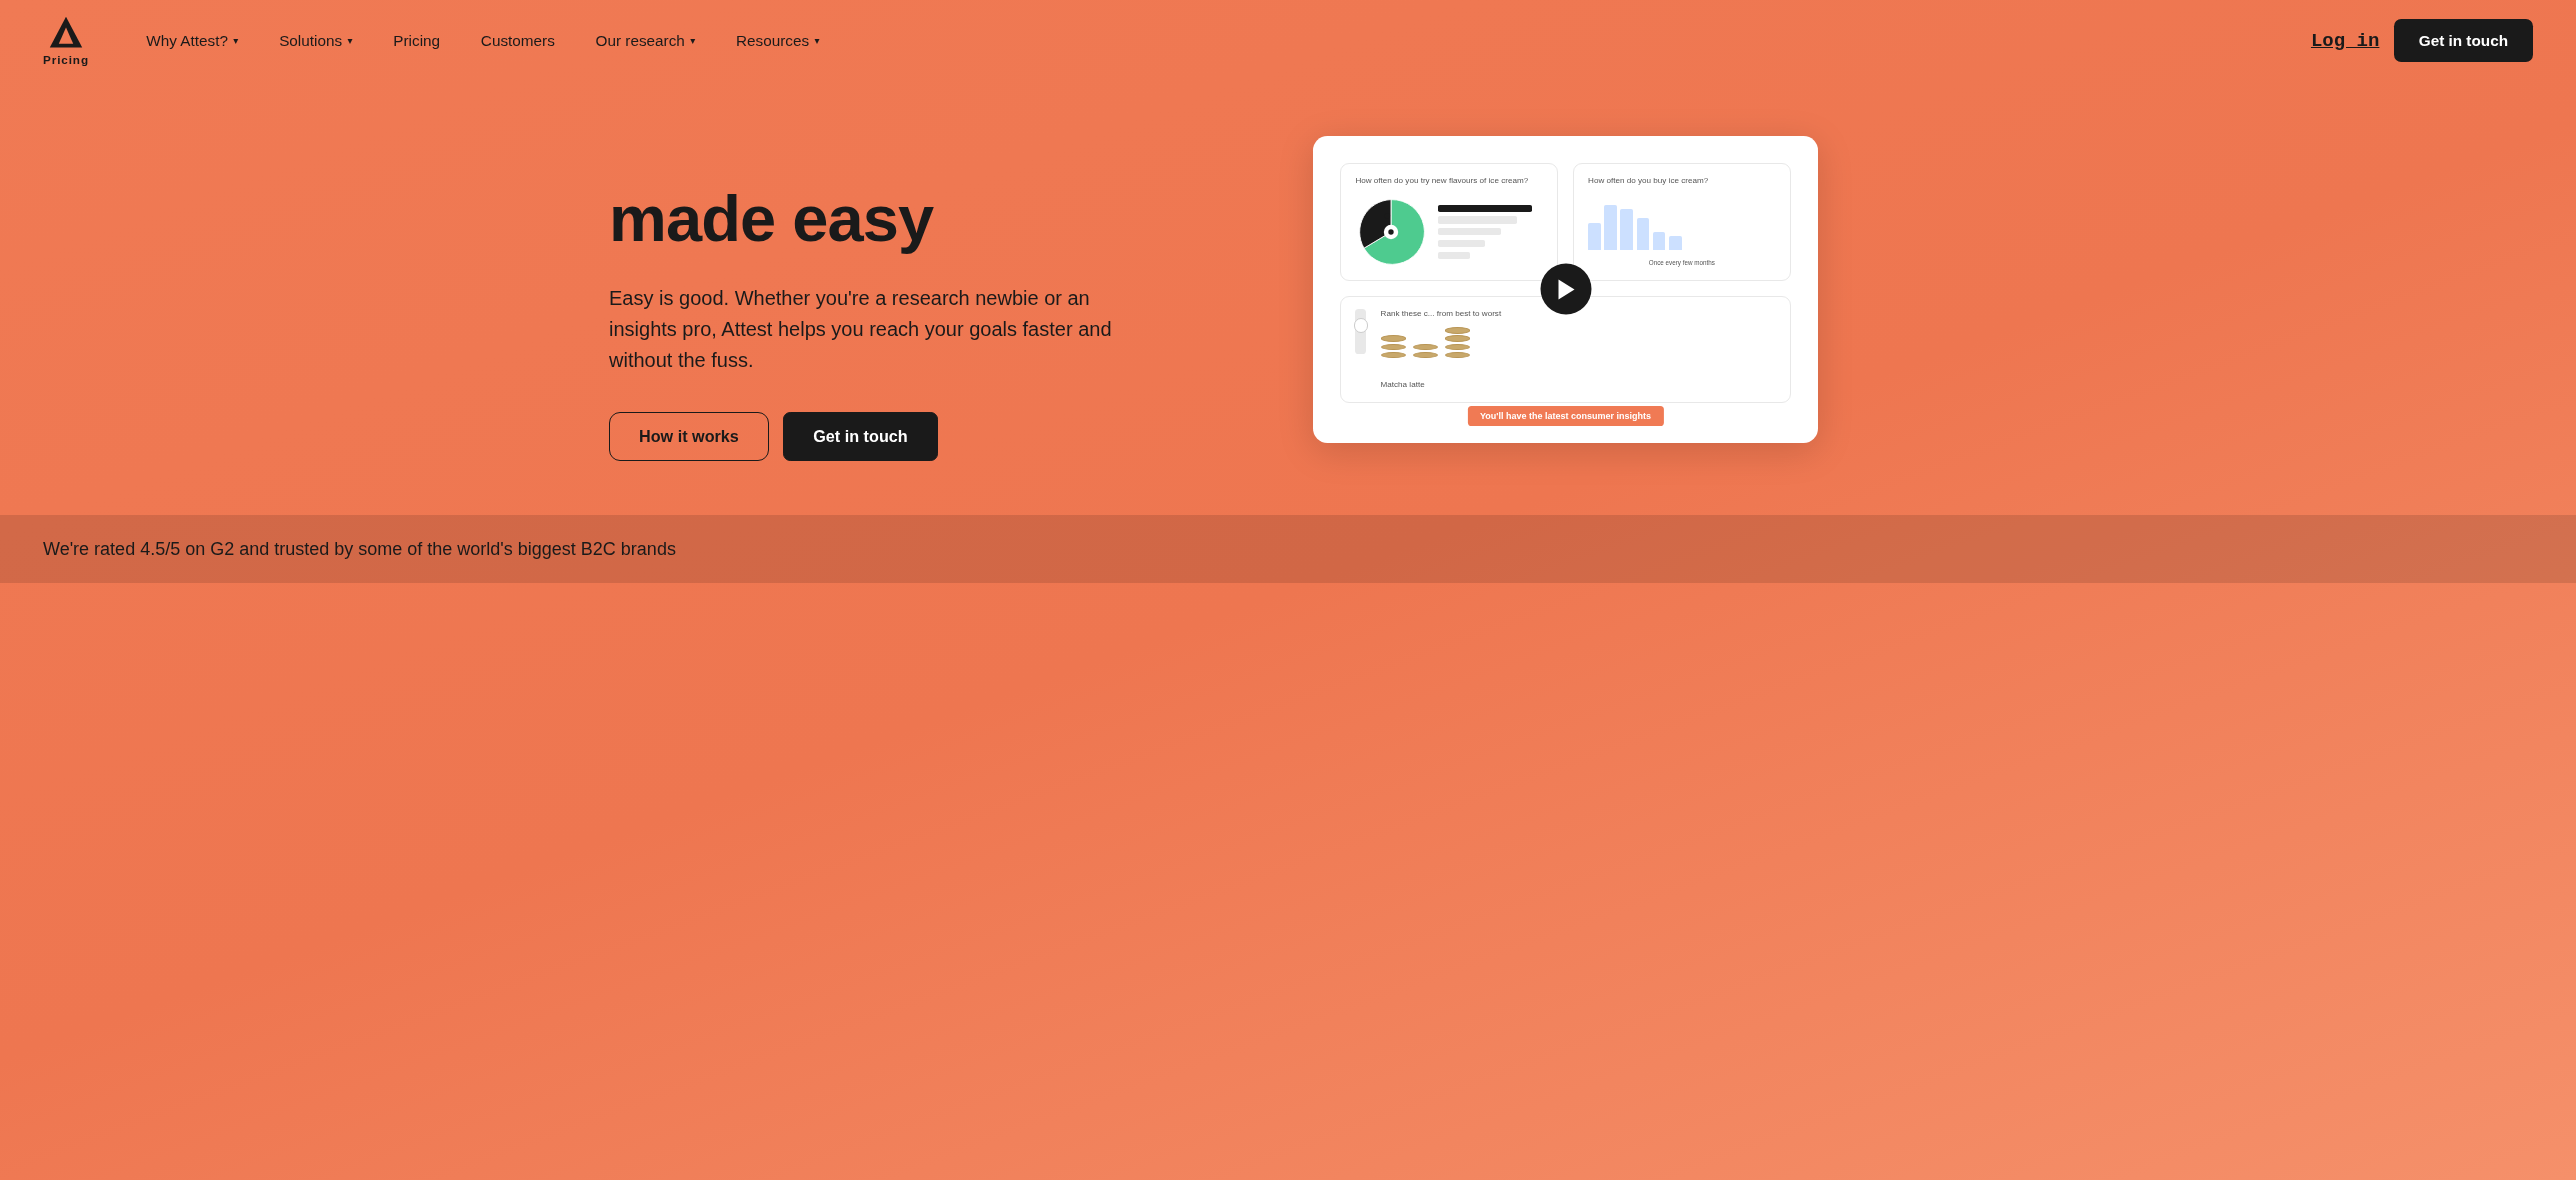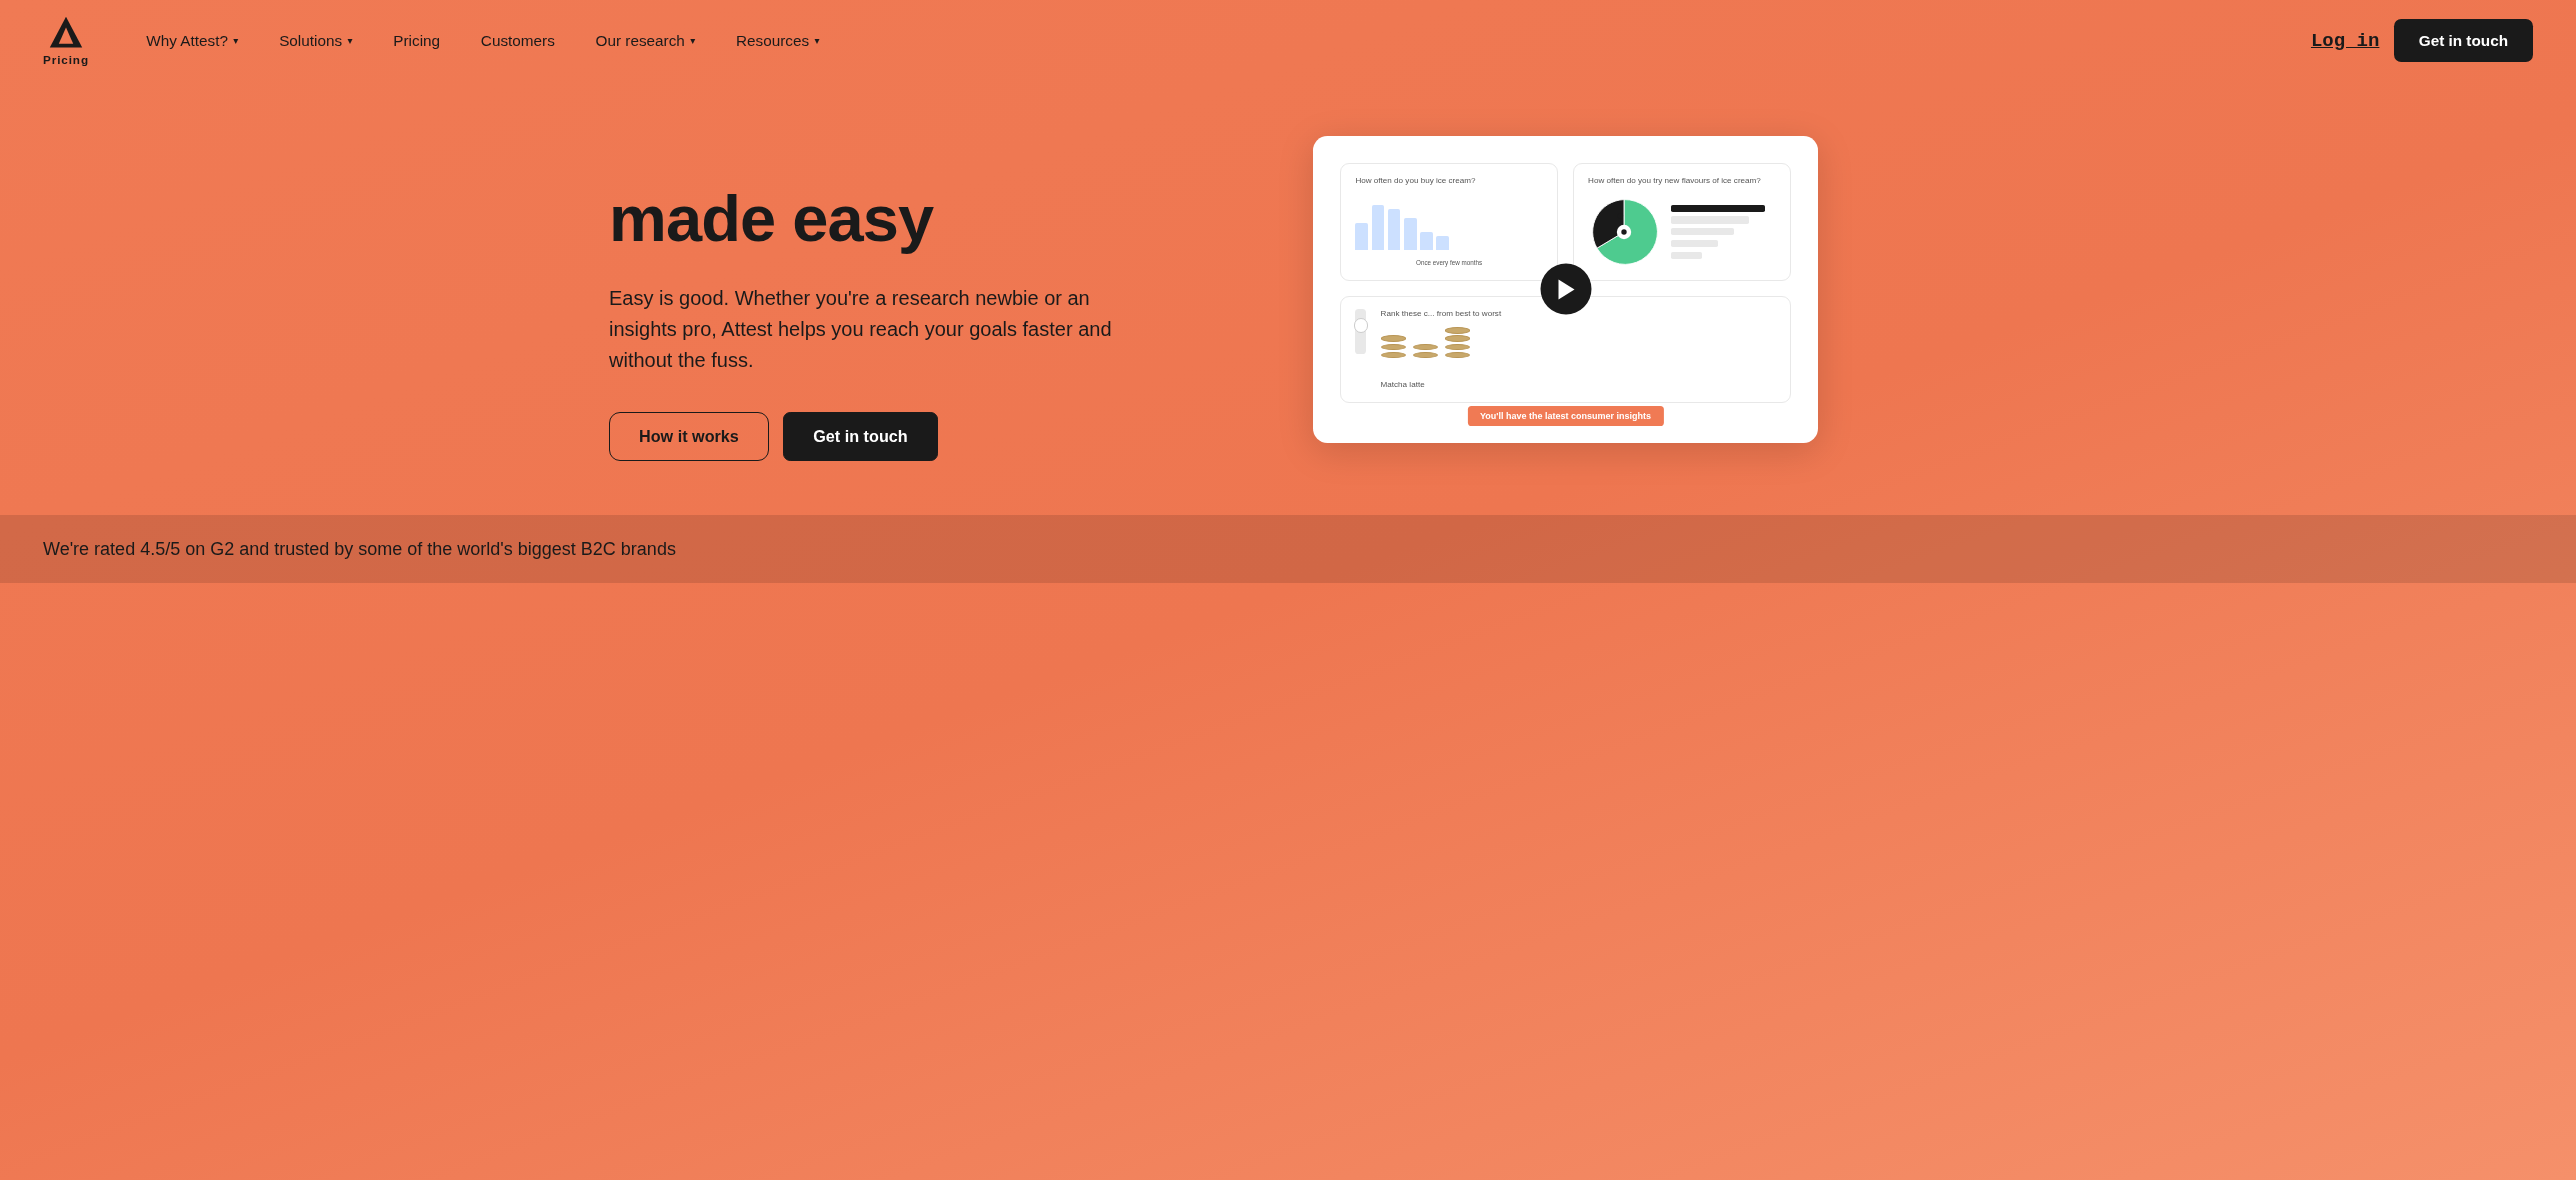--- a/index.html
+++ b/index.html
@@ -414,61 +414,61 @@
       </h1>
       <p class="hero-subtitle">Easy is good. Whether you're a research newbie or an insights pro, Attest helps you reach your goals faster and without the fuss.</p>
       <div class="hero-buttons">
         <button class="btn-outline">How it works</button>
         <button class="btn-filled">Get in touch</button>
       </div>
     </div>
 
     <div class="hero-visual">
       <div class="visual-grid">
+
+        <div class="visual-card">
+          <div class="card-question">How often do you try new flavours of ice cream?</div>
+          <div class="pie-chart-area">
+            <div class="pie-container">
+              <svg width="72" height="72" viewBox="0 0 80 80">
+
+                <path d="M40,40 L40,4 A36,36 0 1,1 10,58 Z" fill="#4ecb8f" stroke="#fff" stroke-width="1"></path>
+
+                <path d="M40,40 L10,58 A36,36 0 0,1 40,4 Z" fill="#1a1a1a" stroke="#fff" stroke-width="1"></path>
+                <circle cx="40" cy="40" r="8" fill="#fff"></circle>
+                <circle cx="40" cy="40" r="3" fill="#1a1a1a"></circle>
+
+                <circle cx="36" cy="22" r="3" fill="#1a1a1a"></circle>
+              </svg>
+            </div>
+            <div class="bar-lines">
+              <div class="bar-line selected" style="width:90%"></div>
+              <div class="bar-line" style="width:75%"></div>
+              <div class="bar-line" style="width:60%"></div>
+              <div class="bar-line" style="width:45%"></div>
+              <div class="bar-line" style="width:30%"></div>
+            </div>
+          </div>
+        </div>
 
         <div class="visual-card">
           <div class="card-question">How often do you buy ice cream?</div>
           <div class="bar-chart-area">
             <div class="bars-container">
               <div class="bar-col" style="height:27px"></div>
               <div class="bar-col" style="height:45px"></div>
               <div class="bar-col" style="height:41px"></div>
               <div class="bar-col" style="height:32px"></div>
               <div class="bar-col" style="height:18px"></div>
               <div class="bar-col" style="height:13.5px"></div>
             </div>
             <div class="chart-label-bottom">Once every few months</div>
           </div>
         </div>
 
-        <div class="visual-card">
-          <div class="card-question">How often do you try new flavours of ice cream?</div>
-          <div class="pie-chart-area">
-            <div class="pie-container">
-              <svg width="72" height="72" viewBox="0 0 80 80">
-
-                <path d="M40,40 L40,4 A36,36 0 1,1 10,58 Z" fill="#4ecb8f" stroke="#fff" stroke-width="1"></path>
-
-                <path d="M40,40 L10,58 A36,36 0 0,1 40,4 Z" fill="#1a1a1a" stroke="#fff" stroke-width="1"></path>
-                <circle cx="40" cy="40" r="8" fill="#fff"></circle>
-                <circle cx="40" cy="40" r="3" fill="#1a1a1a"></circle>
-
-                <circle cx="36" cy="22" r="3" fill="#1a1a1a"></circle>
-              </svg>
-            </div>
-            <div class="bar-lines">
-              <div class="bar-line selected" style="width:90%"></div>
-              <div class="bar-line" style="width:75%"></div>
-              <div class="bar-line" style="width:60%"></div>
-              <div class="bar-line" style="width:45%"></div>
-              <div class="bar-line" style="width:30%"></div>
-            </div>
-          </div>
-        </div>
-
         <div class="visual-card ranking-card">
           <div style="display:flex; align-items:flex-start; gap:14.4px; width:100%;">
             <div class="slider-control">
               <div class="slider-thumb"></div>
             </div>
             <div style="flex:1;">
               <div class="ranking-question">Rank these c... from best to worst</div>
               <div class="stacked-coins">
                 <div class="coin-stack">
                   <div class="coin"></div>

